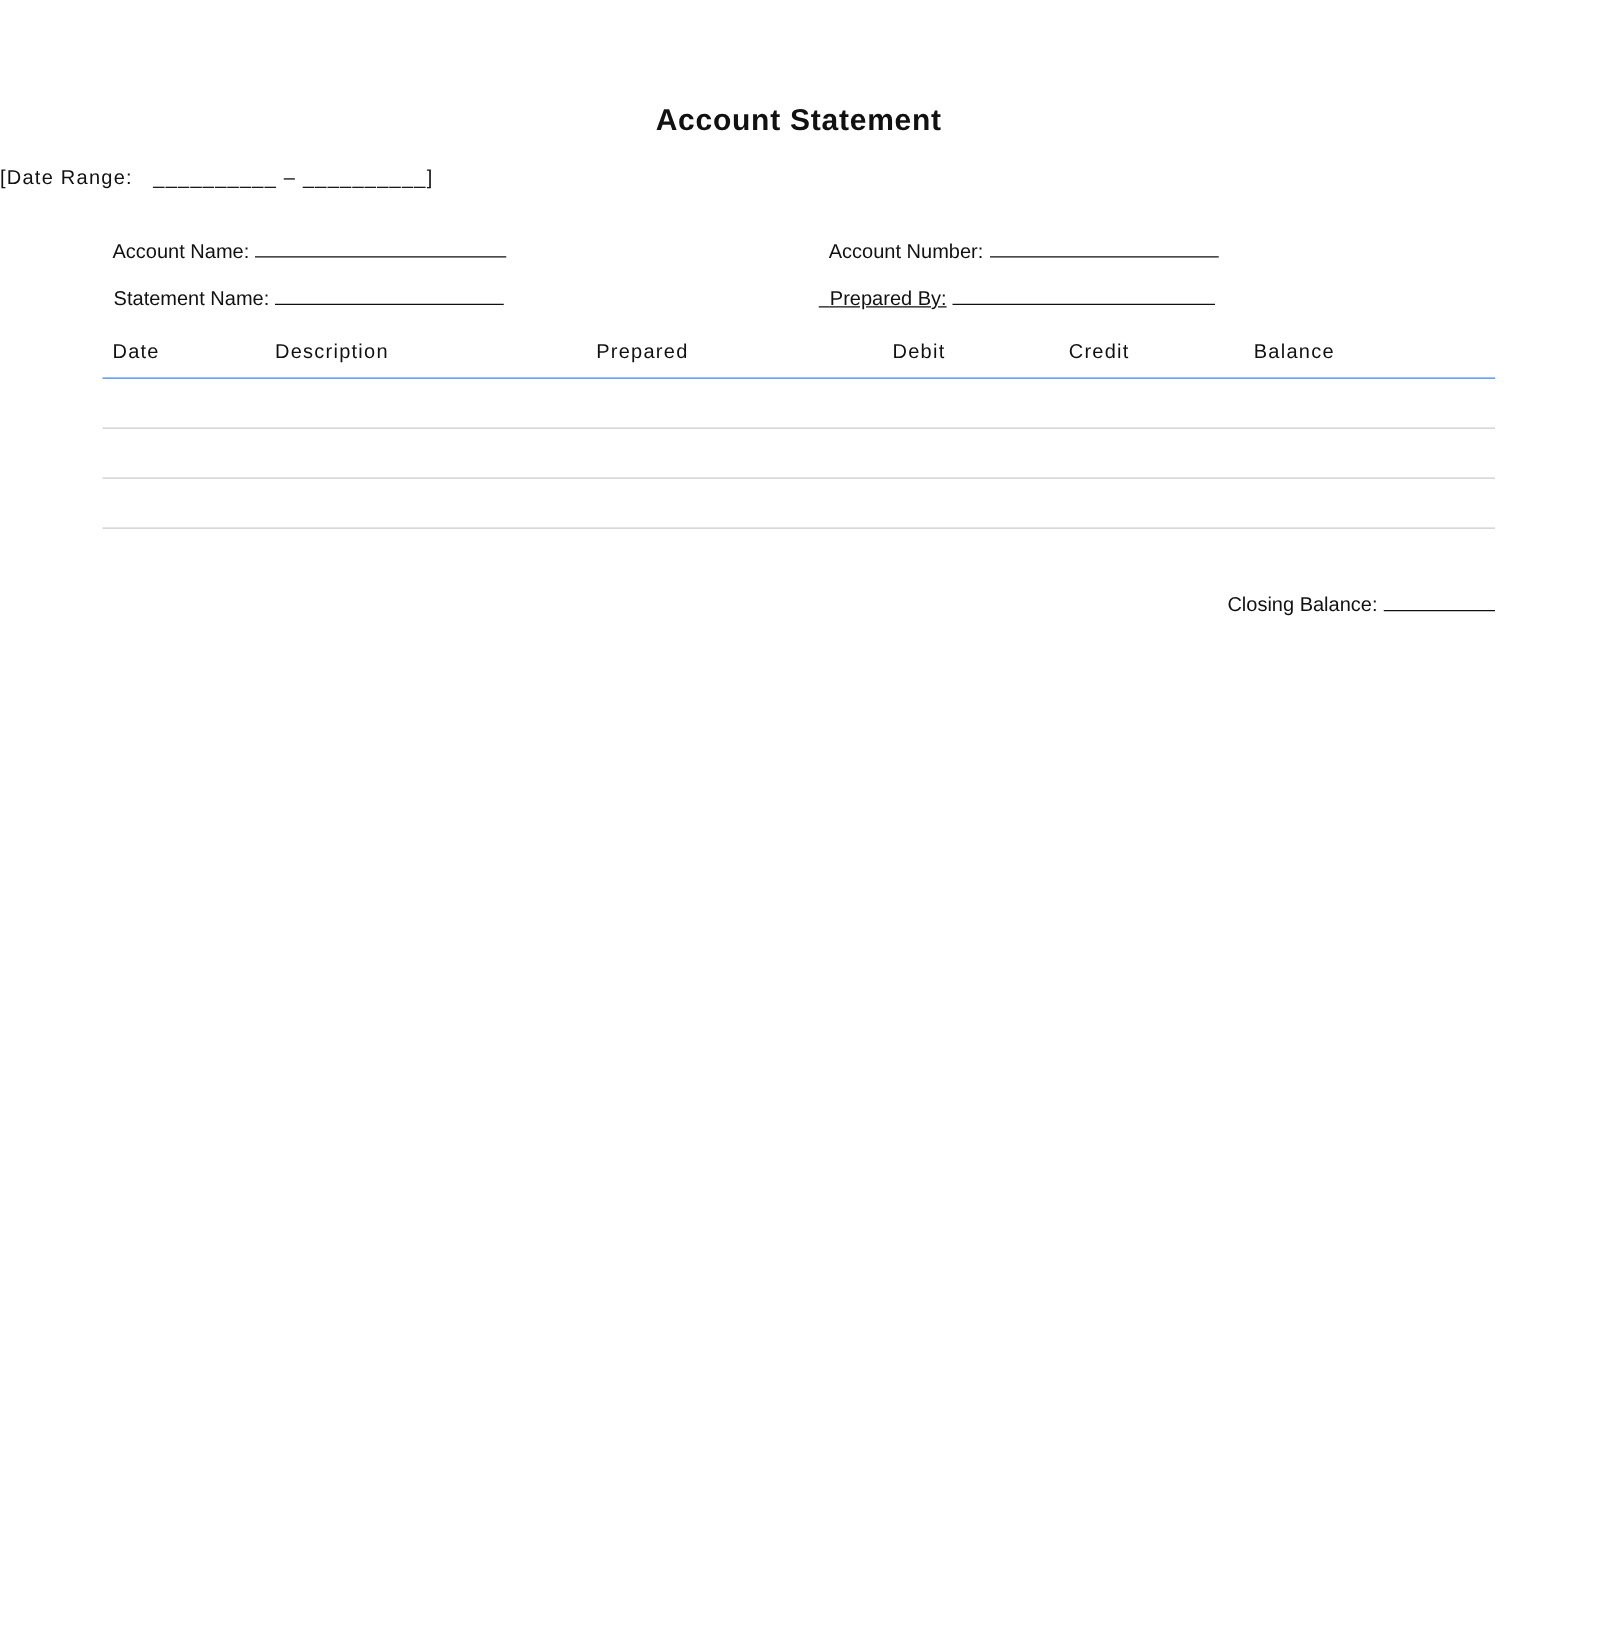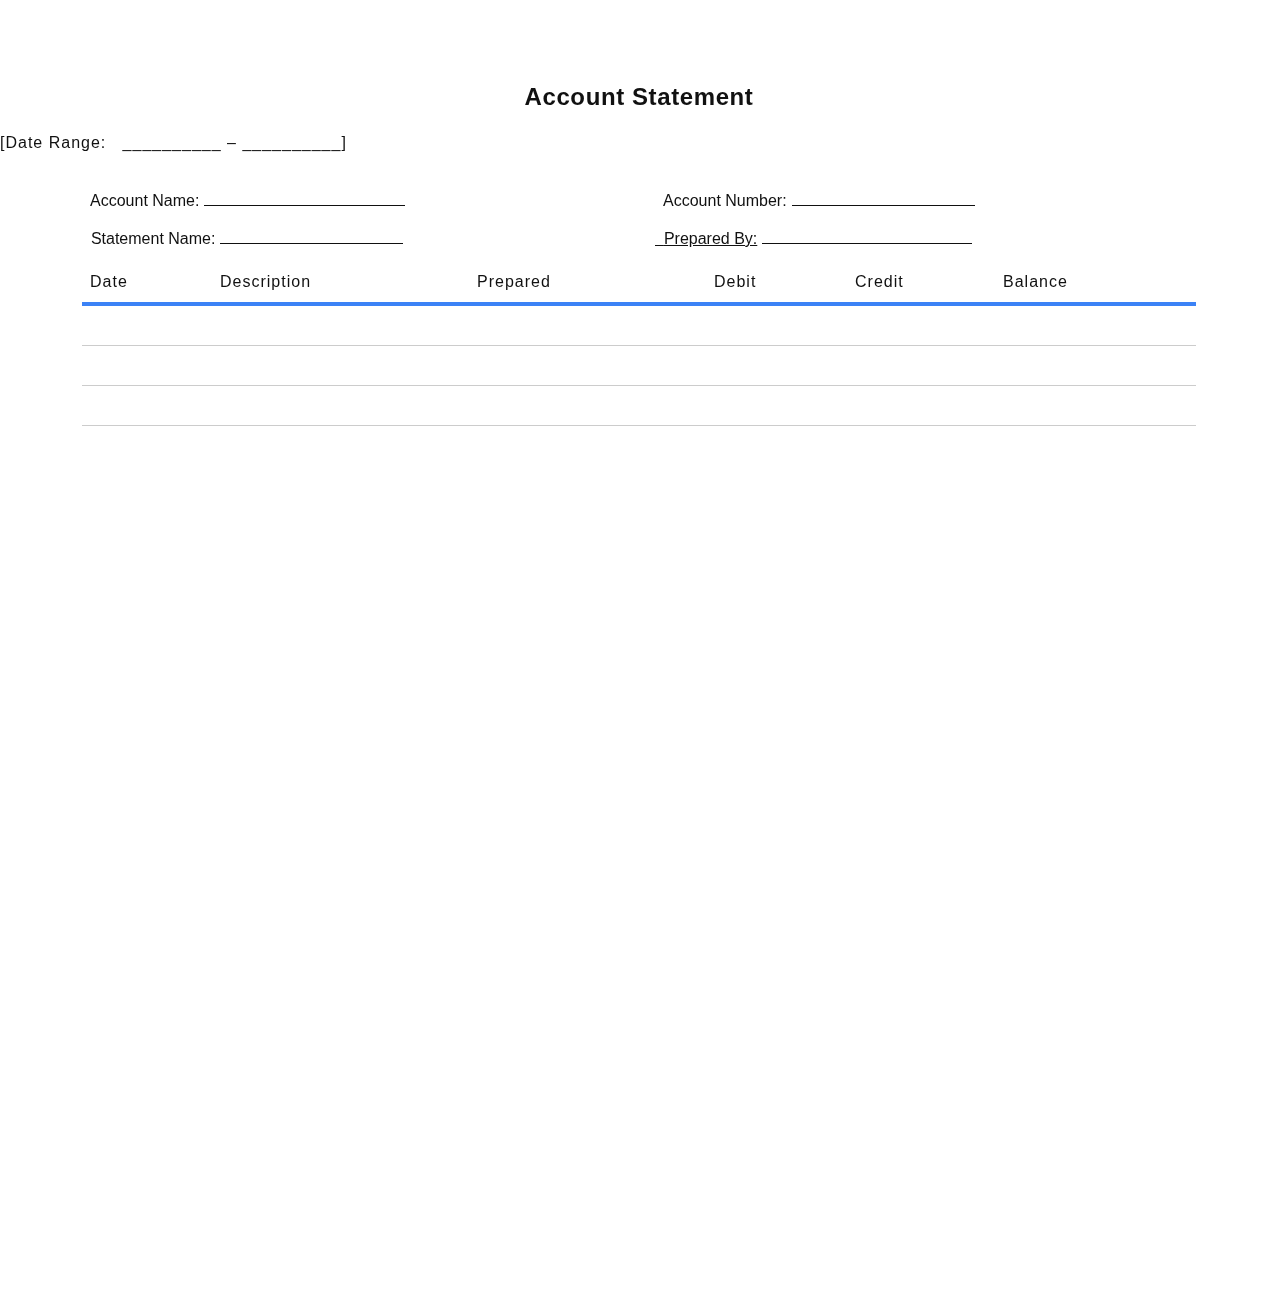--- a/index.html
+++ b/index.html
@@ -59,21 +59,21 @@
 
     .table {
       position: absolute;
       top: 262px;
       left: 82px;
       width: 1114px;
     }
     .thead {
       position: relative;
       height: 40px;
-      border-bottom: 4px solid #3b82f6;
+      border-bottom: 1px solid #3b82f6;
     }
     .th {
       position: absolute;
       top: 10px;
       font-size: 16px;
       letter-spacing: 1px;
       line-height: 20px;
     }
     .tr {
       height: 39px;
@@ -124,13 +124,16 @@
     <span class="th" style="left:632px">Debit</span>
     <span class="th" style="left:773px">Credit</span>
     <span class="th" style="left:921px">Balance</span>
   </div>
   <div class="tr"></div>
   <div class="tr"></div>
   <div class="tr"></div>
 </div>
 
 <div class="summary">
+  <div>
+    <span>Closing Balance:</span><span class="blank"></span>
+  </div>
 </div>
 
 </body></html>

